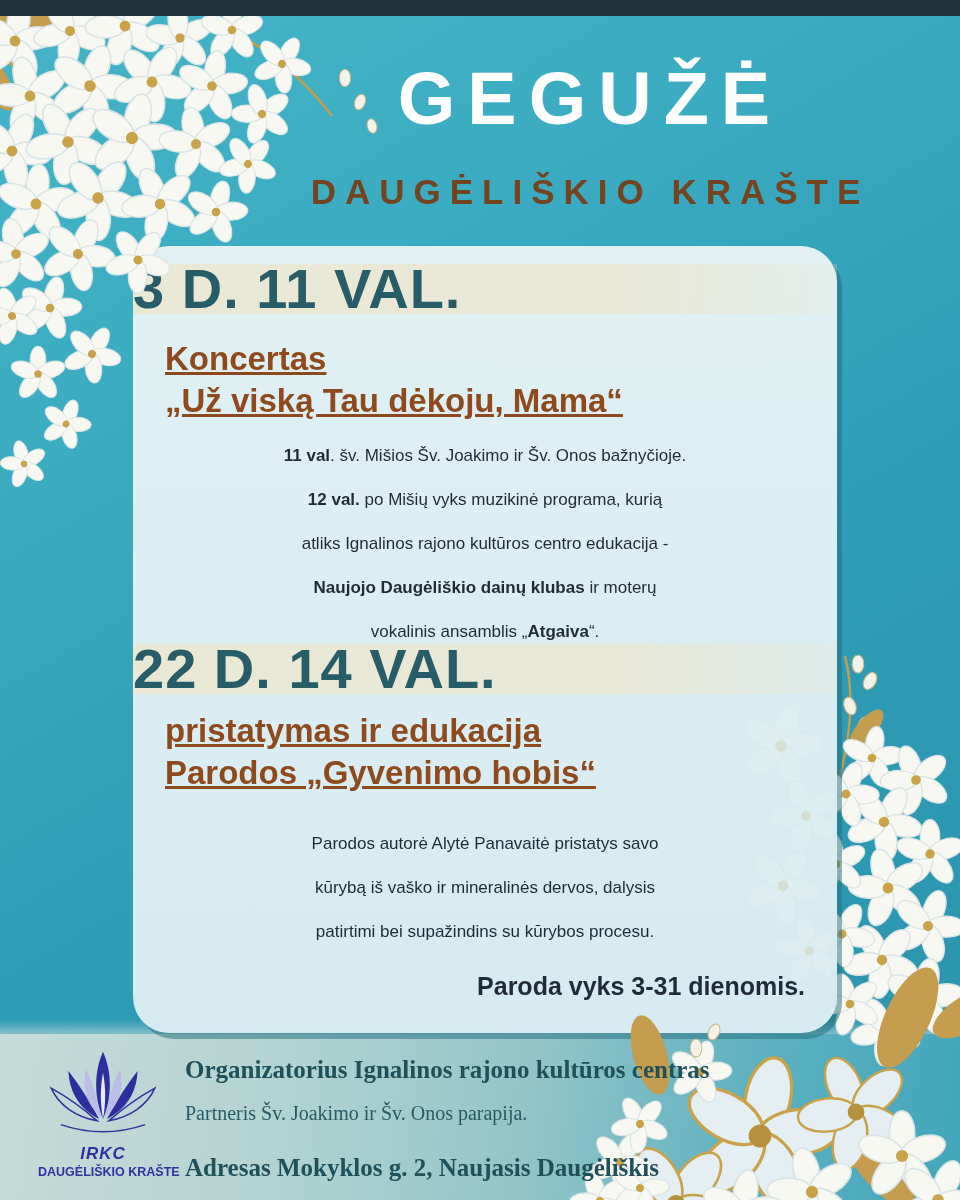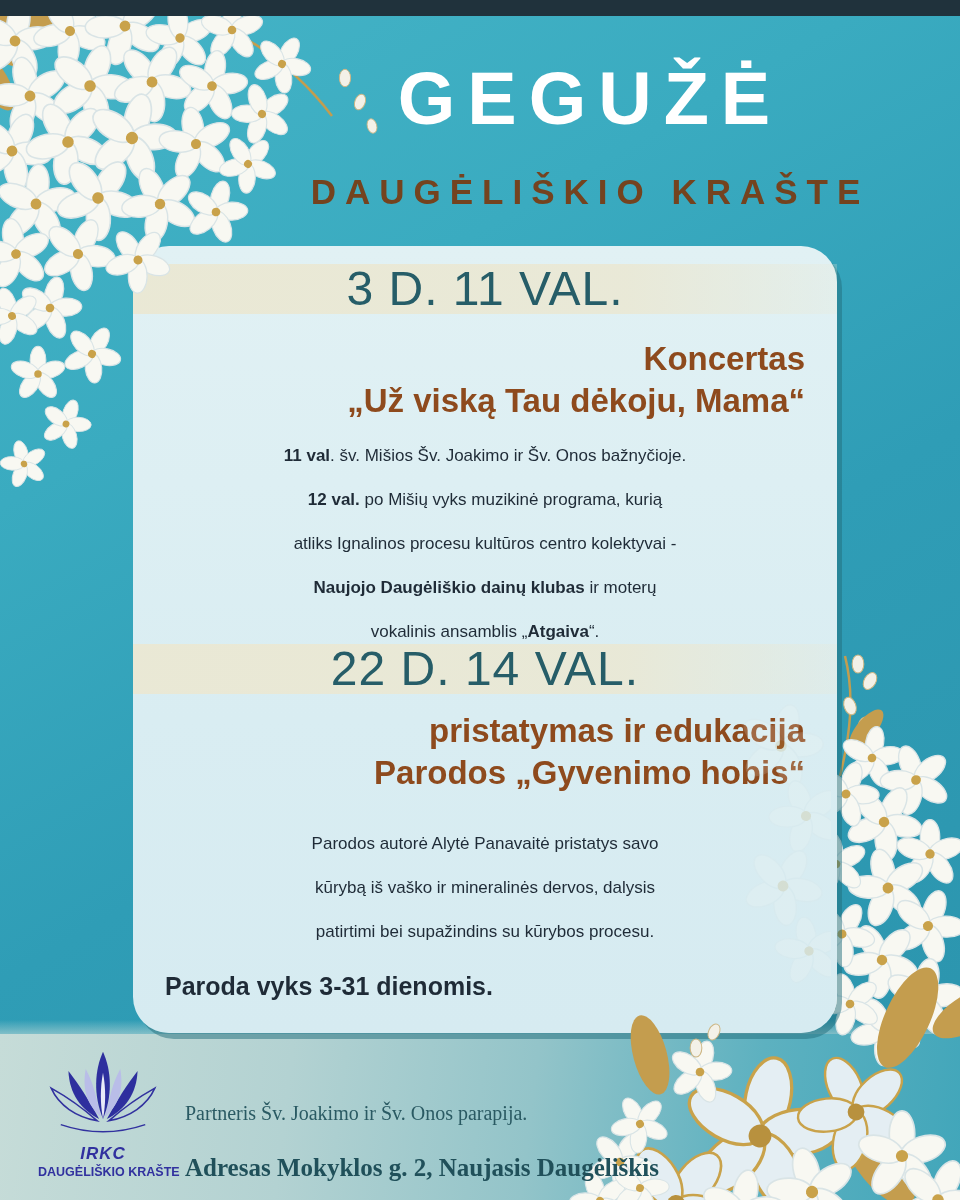--- a/index.html
+++ b/index.html
@@ -36,41 +36,41 @@
 
   
   .card {
     position:absolute; left:133px; top:230px; width:704px; height:787px;
     background:linear-gradient(180deg, #e1f1f4 0%, #d9edf2 60%, #d6ebf1 100%);
     border-radius:36px;
     box-shadow:5px 6px 0 rgba(33,110,124,.5);
   }
   .time-band {
     position:absolute; left:0; width:704px; height:50px; line-height:50px;
-    text-align:center;
+    text-align:left;
     background:linear-gradient(to right, rgba(234,232,212,.97) 0%, rgba(234,232,212,.9) 70%, rgba(234,232,212,.25) 100%);
-    font-size:48px; font-weight:400; letter-spacing:1px; color:#265d68;
+    font-size:56px; font-weight:700; letter-spacing:1px; color:#265d68;
   }
   .time-band.first { top:18px; }
   .time-band.second { top:398px; }
   .event-title {
-    position:absolute; left:32px; width:640px; text-align:right;
-    font-size:33px; font-weight:700; color:#8e4a1d; line-height:42px;
+    position:absolute; left:32px; width:640px; text-align:left;
+    font-size:33px; font-weight:700; color:#8e4a1d; line-height:42px;text-decoration:underline;
   }
   .event-title.first { top:92px; }
   .event-title.second { top:464px; }
   .event-body {
     position:absolute; left:22px; width:660px; text-align:center;
     font-size:17px; line-height:44px; color:#1f2b37;
   }
   .event-body b { font-weight:700; }
   .event-body.first { top:188px; }
   .event-body.second { top:576px; }
   .card-note {
-    position:absolute; left:32px; top:726px; width:640px; text-align:left;
+    position:absolute; left:32px; top:726px; width:640px; text-align:right;
     font-size:25px; font-weight:700; color:#1f2b37;
   }
   .card-watermark { position:absolute; right:6px; top:440px; width:120px; height:330px; opacity:.18; }
 
   
   .footer-logo { position:absolute; left:38px; top:1028px; width:130px; text-align:center; }
   .footer-logo svg { display:block; margin:0 auto; }
   .logo-abbr {
     margin-top:4px; font-size:17px; font-weight:700; letter-spacing:1px; color:#31319f;font-style:italic;
   }
@@ -136,21 +136,21 @@
     <div class="title">GEGUŽĖ</div>
     <div class="subtitle">DAUGĖLIŠKIO KRAŠTE</div>
   </div>
 
   <div class="card">
     <div class="time-band first">3 D. 11 VAL.</div>
     <div class="event-title first">
       <div>Koncertas</div>
       <div>„Už viską Tau dėkoju, Mama“</div>
     </div>
-    <div class="event-body first"><b>11 val</b><span>. šv. Mišios Šv. Joakimo ir Šv. Onos bažnyčioje.</span><br><b>12 val.</b><span> po Mišių vyks muzikinė programa, kurią</span><br><span>atliks Ignalinos procesu kultūros centro kolektyvai -</span><br><b>Naujojo Daugėliškio dainų klubas</b><span> ir moterų</span><br><span>vokalinis ansamblis „</span><b>Atgaiva</b><span>“.</span></div>
+    <div class="event-body first"><b>11 val</b><span>. šv. Mišios Šv. Joakimo ir Šv. Onos bažnyčioje.</span><br><b>12 val.</b><span> po Mišių vyks muzikinė programa, kurią</span><br><span>atliks Ignalinos rajono kultūros centro edukacija -</span><br><b>Naujojo Daugėliškio dainų klubas</b><span> ir moterų</span><br><span>vokalinis ansamblis „</span><b>Atgaiva</b><span>“.</span></div>
 
     <div class="time-band second">22 D. 14 VAL.</div>
     <div class="event-title second">
       <div>pristatymas ir edukacija</div>
       <div>Parodos „Gyvenimo hobis“</div>
     </div>
     <div class="event-body second"><span>Parodos autorė Alytė Panavaitė pristatys savo</span><br><span>kūrybą iš vaško ir mineralinės dervos, dalysis</span><br><span>patirtimi bei supažindins su kūrybos procesu.</span></div>
 
     <div class="card-note">Paroda vyks 3-31 dienomis.</div>
 
@@ -232,16 +232,17 @@
       <path d="M42,26 C38,48 44,64 58,76 C53,56 50,40 42,26 Z" fill="#b9bde8"></path>
       <path d="M78,26 C82,48 76,64 62,76 C67,56 70,40 78,26 Z" fill="#b9bde8"></path>
       <path d="M60,8 C51,28 50,54 60,78 C70,54 69,28 60,8 Z" fill="#2e2f9e"></path>
       <path d="M60,30 C57,46 57,62 60,78 C63,62 63,46 60,30 Z" fill="#e8eaf8"></path>
       <path d="M16,84 Q60,99 104,84" fill="none" stroke="#31319f" stroke-width="1.6"></path>
     </svg>
     <div class="logo-abbr">IRKC</div>
     <div class="logo-name">DAUGĖLIŠKIO KRAŠTE</div>
   </div>
 
+  <div class="footer-line l1">Organizatorius Ignalinos rajono kultūros centras</div>
   <div class="footer-line l2">Partneris Šv. Joakimo ir Šv. Onos parapija.</div>
   <div class="footer-line l3">Adresas Mokyklos g. 2, Naujasis Daugėliškis</div>
 
 </div>
 
 </body></html>

